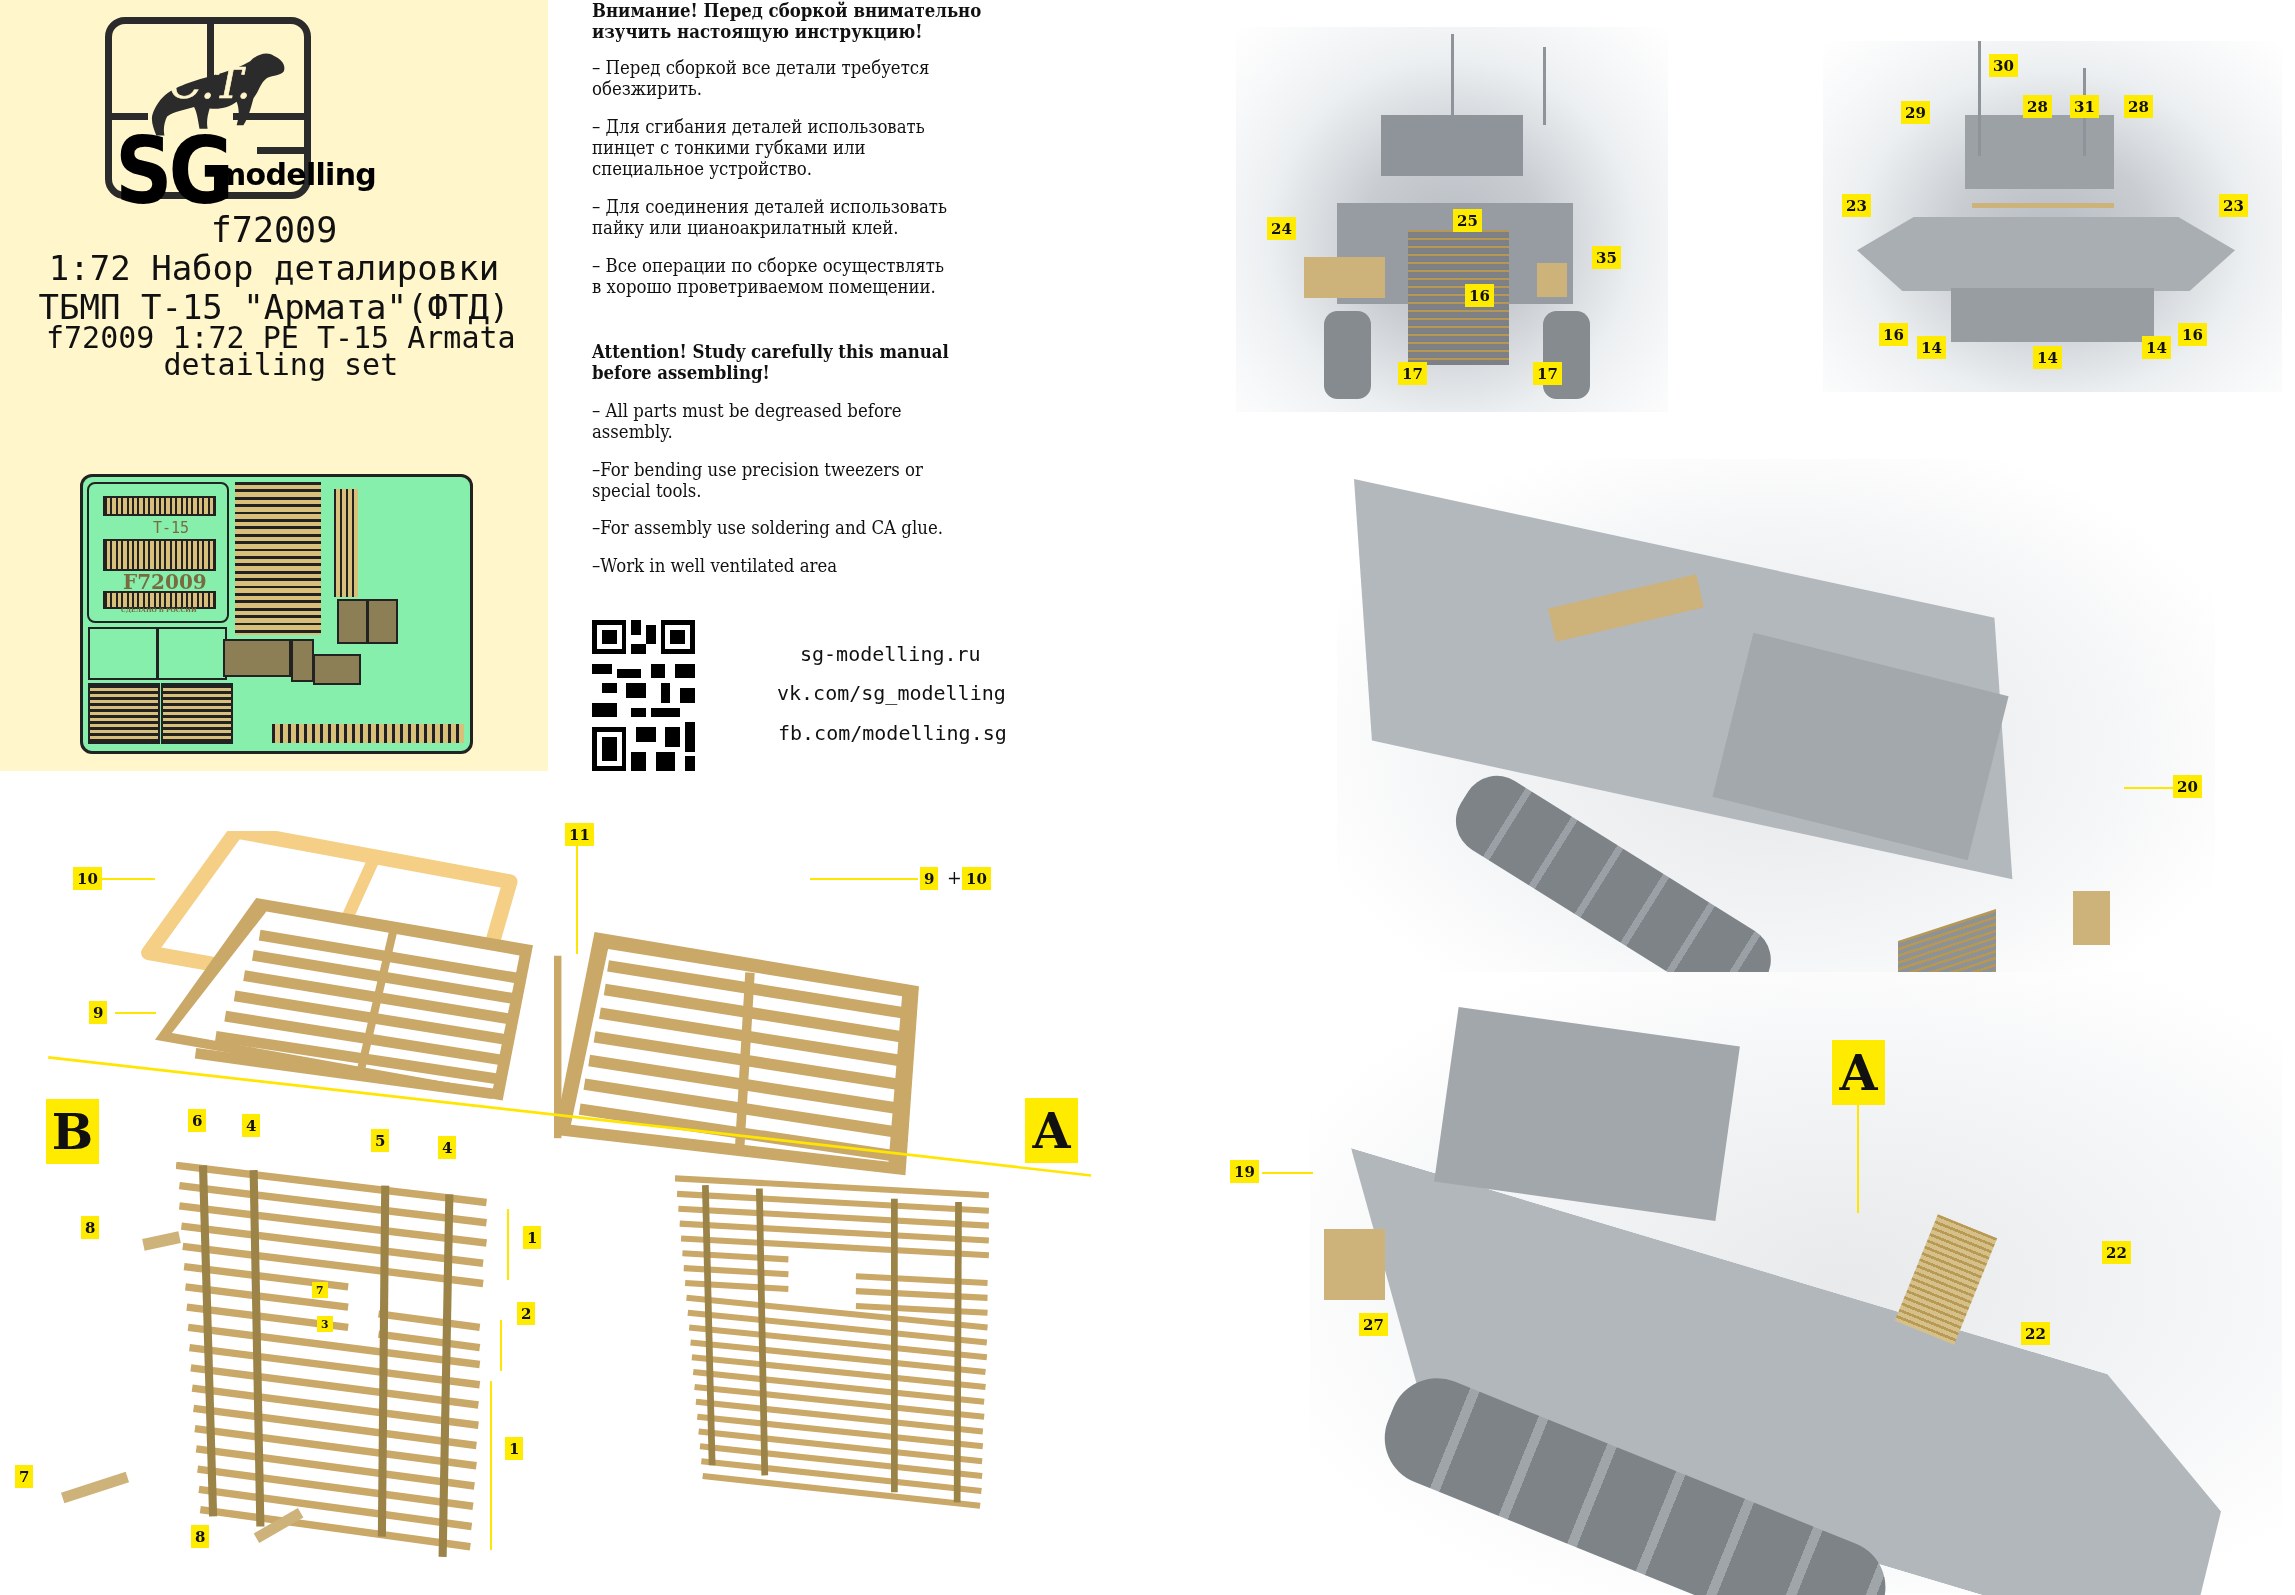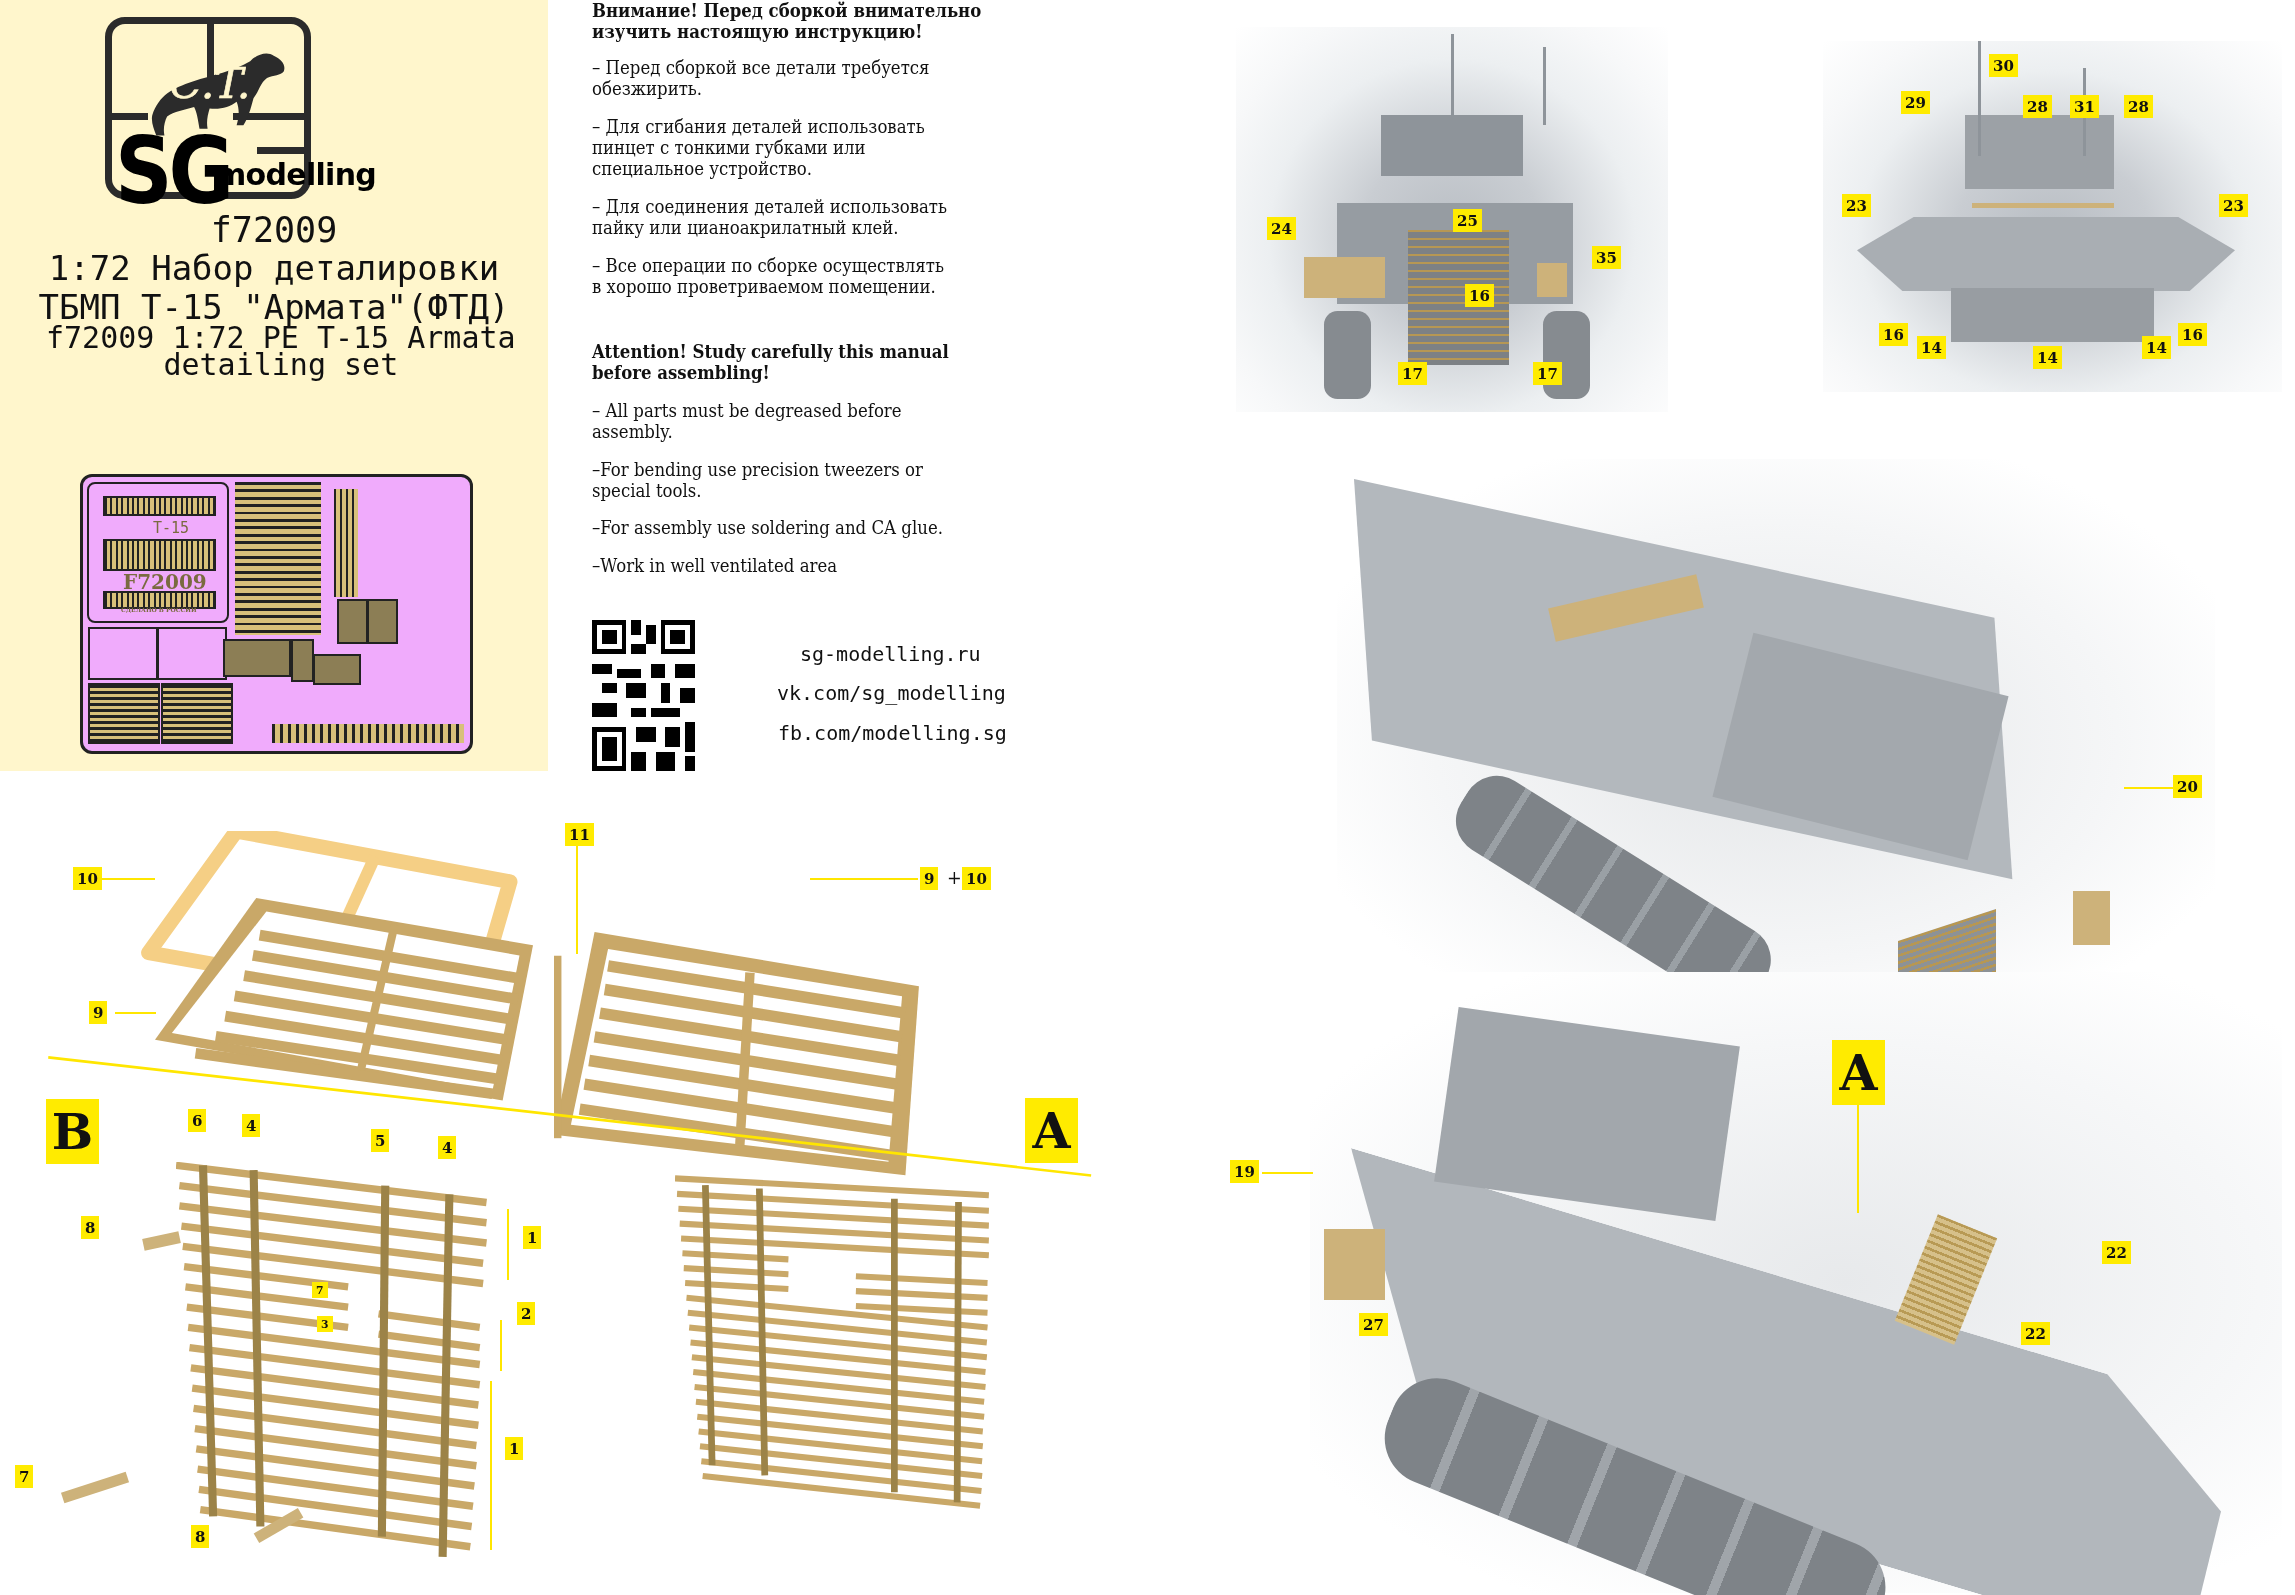--- a/index.html
+++ b/index.html
@@ -12,21 +12,21 @@
   .sg-text{font-family:"DejaVu Sans","Liberation Sans",sans-serif;font-weight:900;font-size:80px;letter-spacing:-4px;color:#000;transform:scaleY(1.15);}
   .modelling-text{font-family:"DejaVu Sans","Liberation Sans",sans-serif;font-weight:900;font-size:30px;color:#000;letter-spacing:-0.7px;}
   .mono-title{font-family:"DejaVu Sans Mono","Liberation Mono",monospace;text-align:center;}
   .instr{font-family:"DejaVu Serif","Liberation Serif",serif;font-size:18px;line-height:21px;white-space:pre-line;transform:scaleX(0.92);transform-origin:left top;}
   .instr.bold{font-weight:bold;}
   .link{font-family:"DejaVu Sans Mono","Liberation Mono",monospace;font-size:20px;}
   .callout{background:#FFEB00;color:#111;font-family:"DejaVu Serif","Liberation Serif",serif;font-weight:bold;display:flex;align-items:center;justify-content:center;}
   .callout.sm{font-size:15px;height:23px;padding:0 4px;}
   .callout.big{font-size:49px;width:53px;height:65px;}
   .photo{background:radial-gradient(ellipse at 50% 55%,#b8bdc3 0%,#c9cdd2 30%,#eceff1 60%,#f7f8f9 80%,#ffffff 100%);}
-  .fret{background:#f0abfc;border:3.4px solid #222;border-radius:12px;box-sizing:border-box;}
+  .fret{background:#86efac;border:3.4px solid #222;border-radius:12px;box-sizing:border-box;}
   .brass{background:#CDB27A;}
   .lineY{background:#FFE600;}
 </style>
 </head>
 <body>
 
 <div id="yellow-panel" class="abs"></div>
 
 <div class="abs logo-frame"></div>
 <div class="abs sprue-v" style="left:207px;top:23.6px;height:81px;"></div>
@@ -286,21 +286,21 @@
 
 <div class="abs photo" style="left:1823px;top:41px;width:459px;height:351px;">
   <div class="abs" style="left:142px;top:74px;width:149px;height:74px;background:#9ca1a6;"></div>
   <div class="abs" style="left:155px;top:0px;width:2.7px;height:115px;background:#8e949a;"></div>
   <div class="abs" style="left:260px;top:27px;width:2.7px;height:88px;background:#8e949a;"></div>
   <div class="abs" style="left:34px;top:176px;width:378px;height:74px;background:#a9aeb3;clip-path:polygon(0 45%,15% 0,85% 0,100% 45%,88% 100%,12% 100%);"></div>
   <div class="abs" style="left:128px;top:247px;width:203px;height:54px;background:#989da2;"></div>
   <div class="abs brass" style="left:149px;top:162px;width:142px;height:5.4px;"></div>
 </div>
 <div class="abs callout sm" style="left:1989px;top:54px;">30</div>
-<div class="abs callout sm" style="left:1901px;top:91px;">29</div>
+<div class="abs callout sm" style="left:1901px;top:101px;">29</div>
 <div class="abs callout sm" style="left:2023px;top:95px;">28</div>
 <div class="abs callout sm" style="left:2070px;top:95px;">31</div>
 <div class="abs callout sm" style="left:2124px;top:95px;">28</div>
 <div class="abs callout sm" style="left:1842px;top:194px;">23</div>
 <div class="abs callout sm" style="left:2219px;top:194px;">23</div>
 <div class="abs callout sm" style="left:1879px;top:323px;">16</div>
 <div class="abs callout sm" style="left:1917px;top:336px;">14</div>
 <div class="abs callout sm" style="left:2033px;top:346px;">14</div>
 <div class="abs callout sm" style="left:2142px;top:336px;">14</div>
 <div class="abs callout sm" style="left:2178px;top:323px;">16</div>

